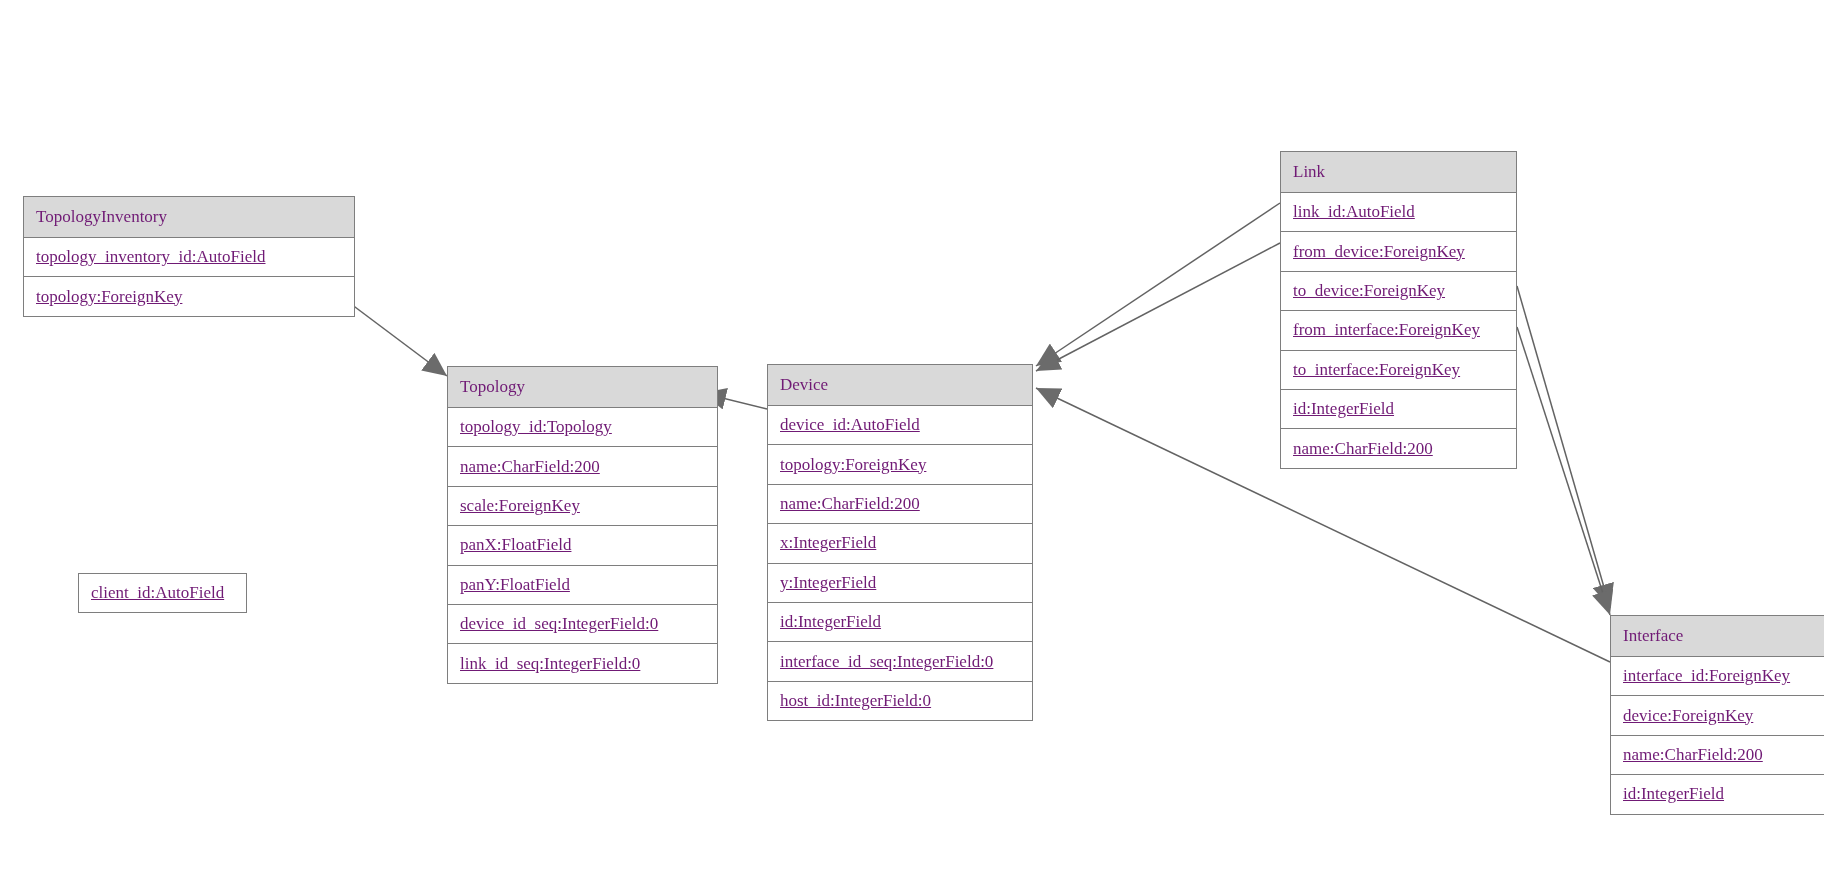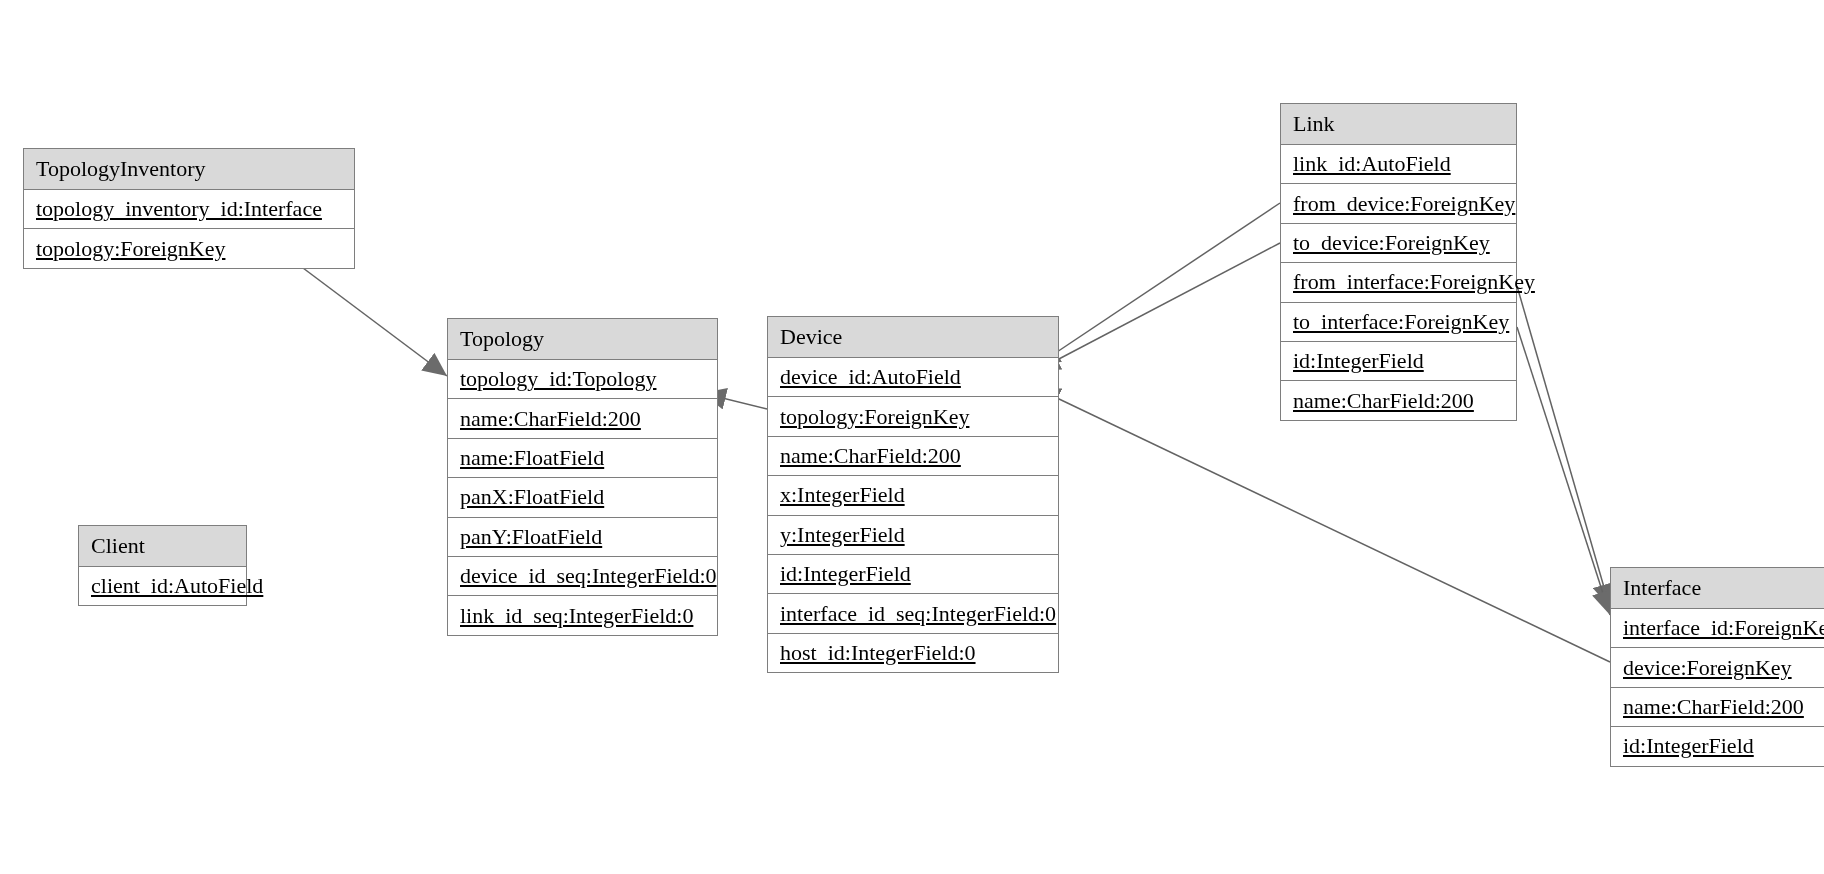--- a/index.html
+++ b/index.html
@@ -14,22 +14,23 @@
   #edge-layer {
     position: absolute;
     left: 0; top: 0;
     width: 1824px; height: 874px;
   }
   .entity {
     position: absolute;
     background: #ffffff;
     border: 1.6px solid #7e7e7e;
     box-sizing: border-box;
-    color: #000000;
-    font-size: 22px;
+    color: #701a75;
+    font-size: 17px;
+    margin-top: 48px;
   }
   .entity-header {
     height: 40px;
     background: #d9d9d9;
     border-bottom: 1.6px solid #7e7e7e;
     display: flex;
     align-items: center;
     padding-left: 12px;
     box-sizing: content-box;
   }
@@ -62,38 +63,37 @@
         <line x1="1280" y1="203" x2="1036" y2="366" class="edge-line" marker-end="url(#arrowhead)"></line>
         <line x1="1280" y1="243" x2="1036" y2="371" class="edge-line" marker-end="url(#arrowhead)"></line>
         <line x1="1610" y1="662" x2="1036" y2="388" class="edge-line" marker-end="url(#arrowhead)"></line>
         <line x1="1517" y1="286" x2="1610" y2="608" class="edge-line" marker-end="url(#arrowhead)"></line>
         <line x1="1517" y1="327" x2="1610" y2="615" class="edge-line" marker-end="url(#arrowhead)"></line>
       </g>
   </svg>
   <div id="entities-layer">
       <div class="entity" style="left: 23px; top: 148px; width: 332px;">
         <div class="entity-header">TopologyInventory</div>
-        <div class="field-row">topology_inventory_id:Interface</div>
+        <div class="field-row">topology_inventory_id:AutoField</div>
         <div class="field-row">topology:ForeignKey</div>
       </div>
       <div class="entity" style="left: 447px; top: 318px; width: 271px;">
         <div class="entity-header">Topology</div>
         <div class="field-row">topology_id:Topology</div>
         <div class="field-row">name:CharField:200</div>
-        <div class="field-row">name:FloatField</div>
+        <div class="field-row">scale:ForeignKey</div>
         <div class="field-row">panX:FloatField</div>
         <div class="field-row">panY:FloatField</div>
         <div class="field-row">device_id_seq:IntegerField:0</div>
         <div class="field-row">link_id_seq:IntegerField:0</div>
       </div>
       <div class="entity" style="left: 78px; top: 525px; width: 169px;">
-        <div class="entity-header">Client</div>
         <div class="field-row">client_id:AutoField</div>
       </div>
-      <div class="entity" style="left: 767px; top: 316px; width: 292px;">
+      <div class="entity" style="left: 767px; top: 316px; width: 266px;">
         <div class="entity-header">Device</div>
         <div class="field-row">device_id:AutoField</div>
         <div class="field-row">topology:ForeignKey</div>
         <div class="field-row">name:CharField:200</div>
         <div class="field-row">x:IntegerField</div>
         <div class="field-row">y:IntegerField</div>
         <div class="field-row">id:IntegerField</div>
         <div class="field-row">interface_id_seq:IntegerField:0</div>
         <div class="field-row">host_id:IntegerField:0</div>
       </div>

